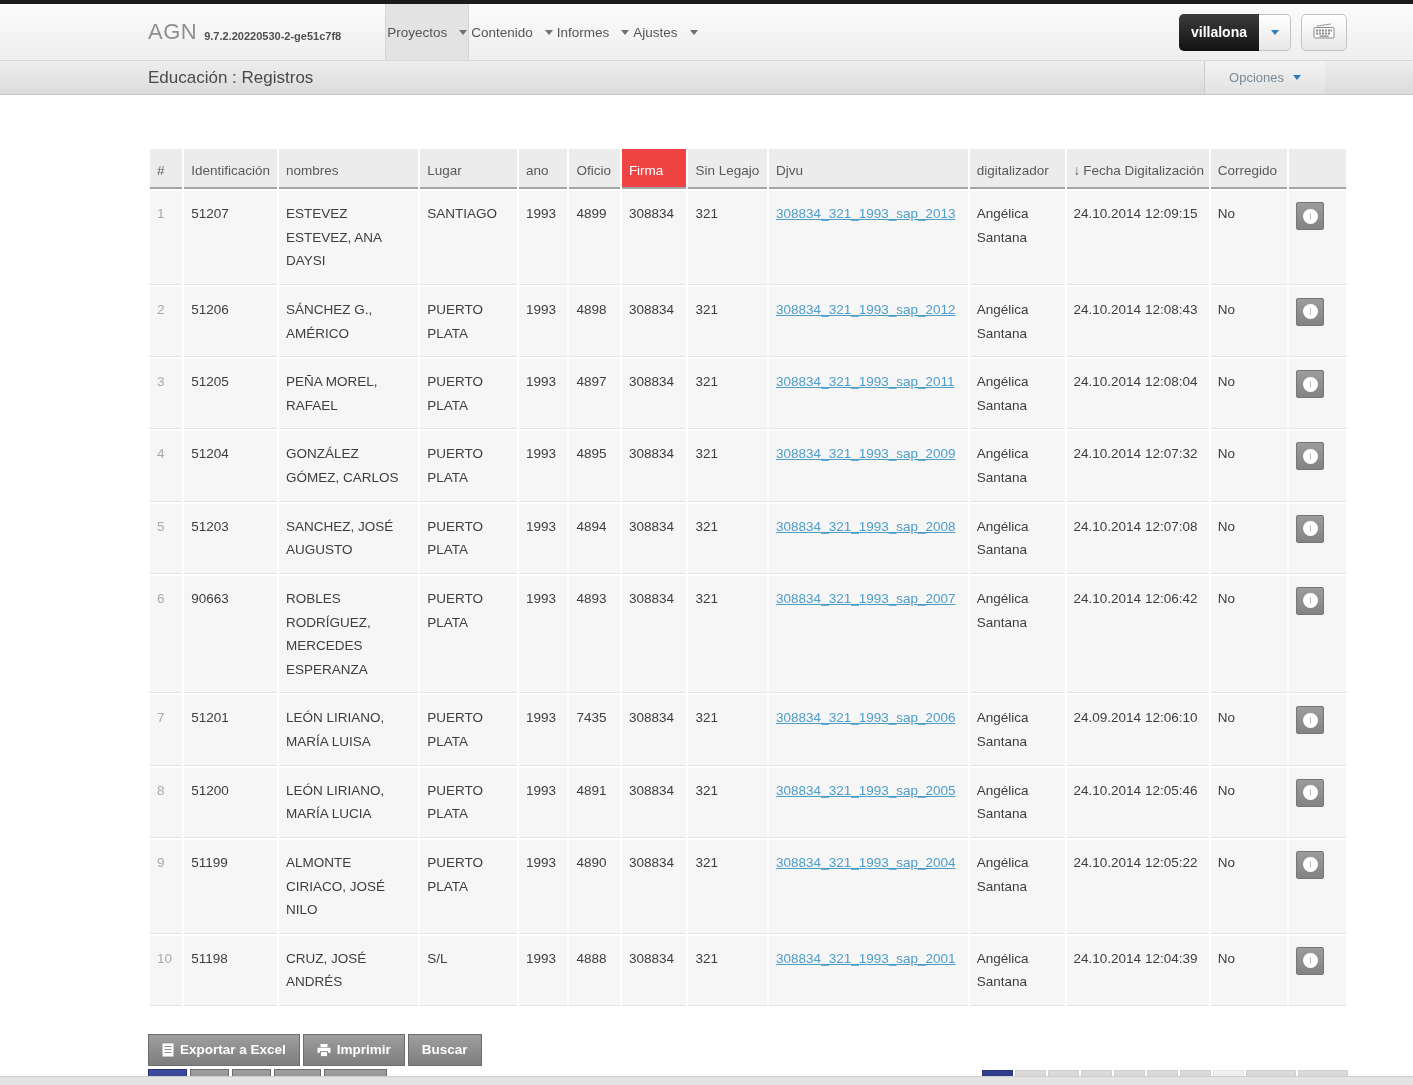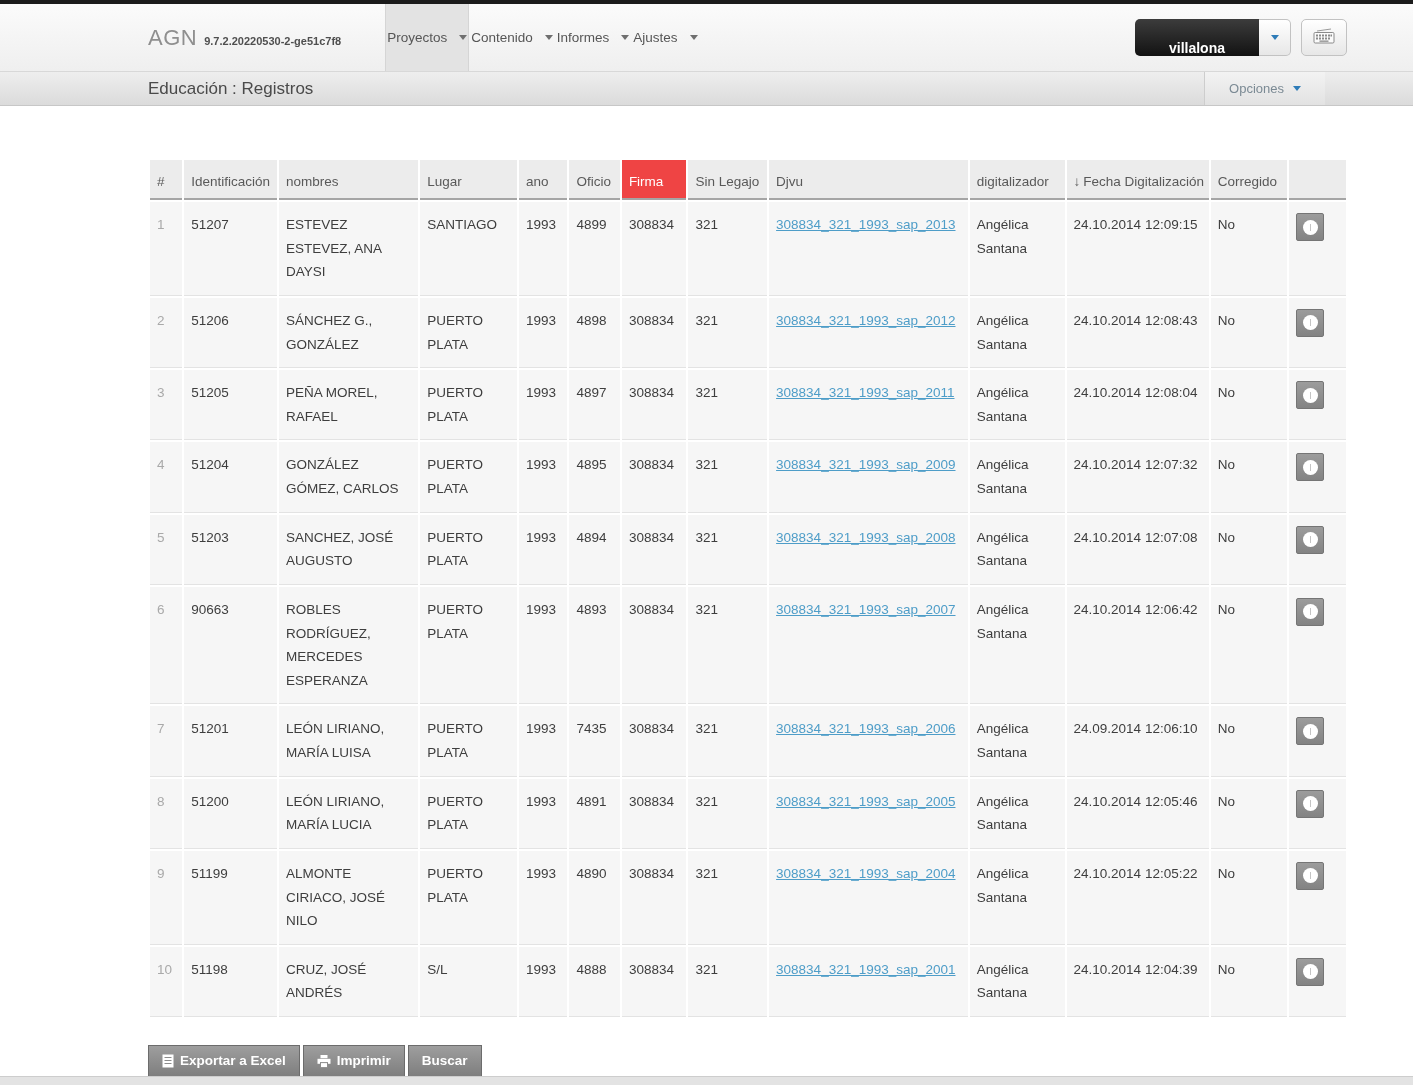--- a/index.html
+++ b/index.html
@@ -6,37 +6,37 @@
   html,body { margin:0; padding:0; }
   body {
     width:1413px; height:1085px; position:relative; overflow:hidden;
     background:#fff; color:#444;
     font-family:"Liberation Sans", sans-serif;
   }
   .top-strip { height:4px; background:#1b1b1b; }
 
   
   .navbar {
-    height:68px; background:linear-gradient(#fbfbfb,#efefef);
+    height:57px; background:linear-gradient(#fbfbfb,#efefef);
     border-bottom:1px solid #d8d8d8;
     display:flex; align-items:stretch; padding:0 66px 0 148px;
   }
   .brand { display:flex; align-items:center; gap:7px; margin-right:44px; cursor:pointer; }
   .brand-name { font-size:22px; color:#8f8f8f; letter-spacing:.5px; }
   .brand-ver { font-size:11px; font-weight:bold; color:#4f4f4f; margin-top:7px; }
   .nav-menus { display:flex; align-items:stretch; }
   .nav-item { display:flex; align-items:center; gap:12px; padding:0 2px; font-size:13.5px; color:#565656; cursor:pointer; }
   .nav-item.active { background:#e3e3e3; box-shadow:inset 1px 0 0 #d5d5d5, inset -1px 0 0 #d5d5d5; }
   .caret { display:inline-block; width:0; height:0;
     border-left:4px solid transparent; border-right:4px solid transparent; border-top:5px solid #6f6f6f; }
   .caret.blue { border-top-color:#2e7cb8; }
   .nav-right { margin-left:auto; display:flex; align-items:center; gap:10px; }
   .user-group { display:flex; height:37px; }
   .user-main { background:linear-gradient(#3c3c3c,#121212); color:#fff; font-weight:bold; font-size:14px;
-    padding:0 34px; border-radius:5px 0 0 5px; display:flex; align-items:flex-end; cursor:pointer; }
+    padding:0 12px; border-radius:5px 0 0 5px; display:flex; align-items:center; cursor:pointer; }
   .user-caret { width:32px; background:linear-gradient(#ffffff,#e7e7e7); border:1px solid #c2c2c2; border-left:none;
     border-radius:0 5px 5px 0; display:flex; align-items:center; justify-content:center; cursor:pointer; }
   .kbd-btn { height:37px; padding:0 11px; background:linear-gradient(#ffffff,#e7e7e7);
     border:1px solid #c2c2c2; border-radius:5px; display:flex; align-items:center; cursor:pointer; }
 
   
   .subbar { height:34px; background:linear-gradient(#eeeeee,#dbdbdb); border-bottom:1px solid #c7c7c7;
     display:flex; align-items:stretch; padding:0 88px 0 148px; }
   .page-title { font-size:17px; color:#4a4a4a; align-self:center; }
   .options { margin-left:auto; display:flex; align-items:center; gap:9px; color:#7b8a94; font-size:13px;
@@ -200,21 +200,21 @@
           <td>No</td>
           <td>
             <button class="row-btn">
               <span class="info-dot"></span>
             </button>
           </td>
         </tr>
         <tr>
           <td class="cell-num">2</td>
           <td>51206</td>
-          <td>SÁNCHEZ G., GONZÁLEZ</td>
+          <td>SÁNCHEZ G., AMÉRICO</td>
           <td>PUERTO PLATA</td>
           <td>1993</td>
           <td>4898</td>
           <td>308834</td>
           <td>321</td>
           <td><a class="djvu-link" href="#">308834_321_1993_sap_2012</a></td>
           <td>Angélica Santana</td>
           <td>24.10.2014 12:08:43</td>
           <td>No</td>
           <td>

